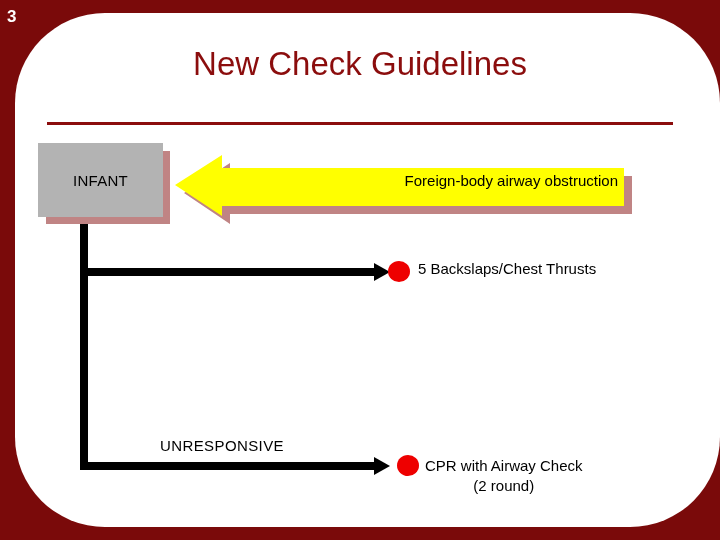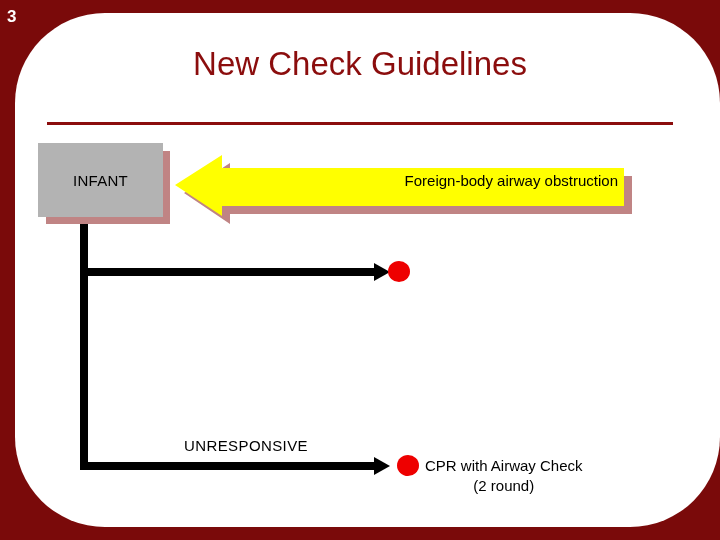--- a/index.html
+++ b/index.html
@@ -172,21 +172,21 @@
   .branch-label {
     position: absolute;
     color: #000000;
     font-size: 15px;
     font-family: "Liberation Sans", sans-serif;
     letter-spacing: 0.4px;
     z-index: 18;
     white-space: nowrap;
   }
   #label-responsive { left: 168px; top: 242px; }
-  #label-unresponsive { left: 160px; top: 437px; margin-left: 24px; }
+  #label-unresponsive { left: 160px; top: 437px; }
 
   .outcome {
     position: absolute;
     color: #000000;
     font-size: 15px;
     font-family: "Liberation Sans", sans-serif;
     z-index: 18;
     text-align: center;
     line-height: 1.35;
     white-space: nowrap;
@@ -231,19 +231,20 @@
   <div class="conn" id="line-unresp"></div>
   <div class="arrowhead" id="head-resp"></div>
   <div class="arrowhead" id="head-unresp"></div>
 
   <div class="reddot" id="dot-resp"></div>
   <div class="reddot" id="dot-unresp"></div>
 
   <div class="branch-label" id="label-unresponsive">UNRESPONSIVE</div>
 
   <div class="outcome" id="outcome-resp">
+    <span>5 Backslaps/Chest Thrusts</span>
   </div>
   <div class="outcome" id="outcome-unresp">
     <span>CPR with Airway Check</span>
     <span class="l2">(2 round)</span>
   </div>
 
 </div>
 
 </body></html>

